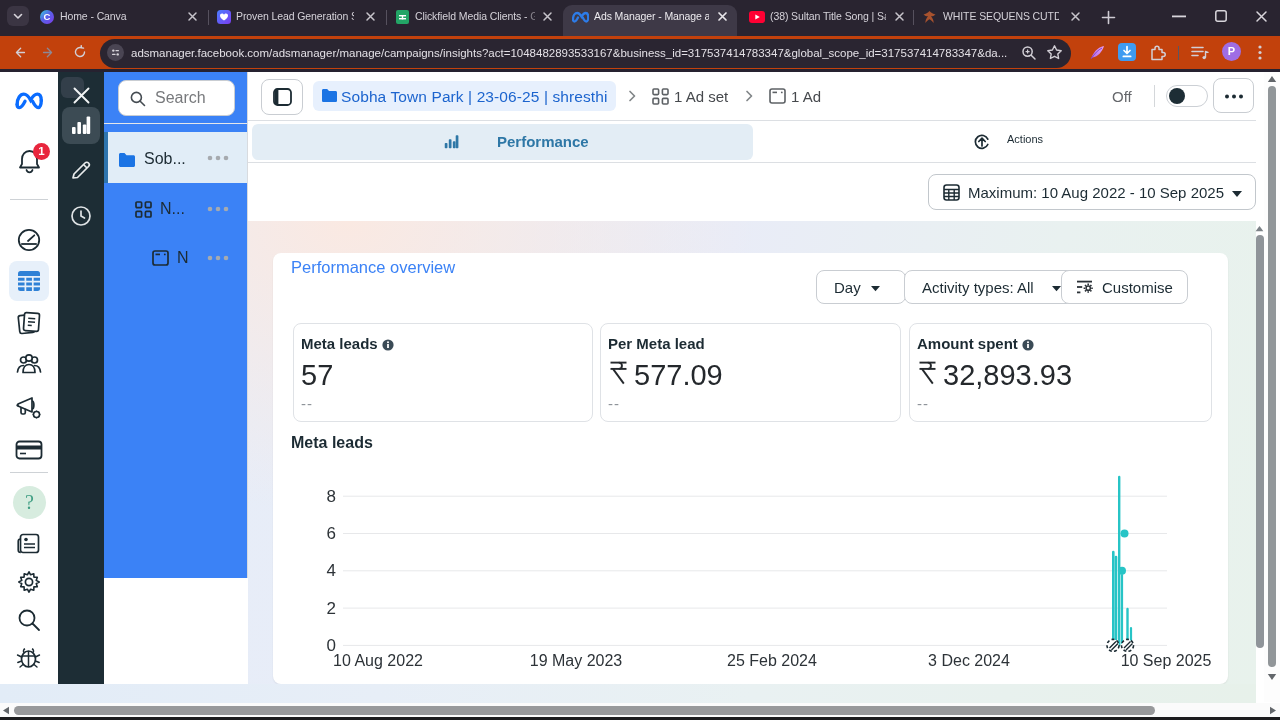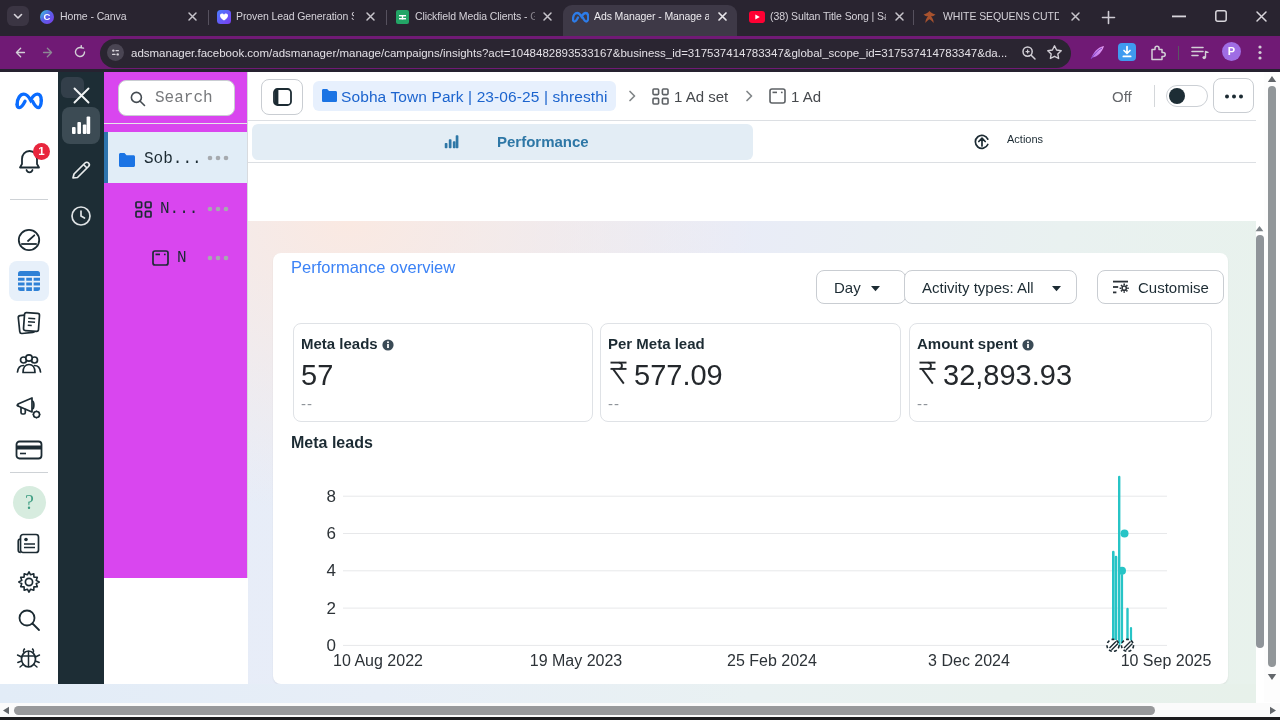--- a/index.html
+++ b/index.html
@@ -2,29 +2,29 @@
 <html><head>
 <meta charset="utf-8">
 <style>
 * { margin:0; padding:0; box-sizing:border-box; }
 html,body { width:1280px; height:720px; overflow:hidden; }
 body { font-family:"Liberation Sans",sans-serif; position:relative; background:#ffffff; }
 .abs { position:absolute; }
 svg { display:block; }
 
 #tabbar { position:absolute; left:0; top:0; width:1280px; height:36px; background:#292430; }
-#toolbar { position:absolute; left:0; top:36px; width:1280px; height:33px; background:#701a75; }
+#toolbar { position:absolute; left:0; top:36px; width:1280px; height:33px; background:#c2410c; }
 #chromeedge { position:absolute; left:0; top:69px; width:1280px; height:3px; background:#262230; }
 .tabtxt { position:absolute; top:10px; font-size:10.5px; line-height:12px; color:#d5d2d9; white-space:nowrap; overflow:hidden; letter-spacing:-0.1px; }
 .tabx { position:absolute; top:9px; width:15px; height:15px; }
 .tabsep { position:absolute; top:10px; width:1px; height:15px; background:#56515e; }
 
 #sidebar { position:absolute; left:0; top:72px; width:58px; height:612px; background:#ffffff; }
 #darkcol { position:absolute; left:58px; top:72px; width:46px; height:612px; background:#1d2d35; }
-#tree { position:absolute; left:104px; top:72px; width:144px; height:506px; background:#d946ef; border-right:1px solid #d8dbdf;font-family:Liberation Mono, monospace; }
+#tree { position:absolute; left:104px; top:72px; width:144px; height:506px; background:#3b82f6; border-right:1px solid #d8dbdf; }
 #main { position:absolute; left:248px; top:72px; width:1008px; height:612px; background:#ffffff; }
 #header { position:absolute; left:0; top:0; width:1008px; height:49px; background:#fff; border-bottom:1px solid #dcdfe3; }
 #tabsrow { position:absolute; left:0; top:50px; width:1008px; height:41px; background:#fff; border-bottom:1px solid #dcdfe3; }
 #daterow { position:absolute; left:0; top:91px; width:1008px; height:58px; background:#fff; }
 #content { position:absolute; left:0; top:149px; width:1008px; height:463px;
   background:radial-gradient(600px 430px at 100px 0px, #fae9e2 0%, rgba(247,235,238,0) 68%),
              linear-gradient(100deg, #e7edf8 0%, #e9ecf7 45%, #e9f1f0 75%, #e8f2ec 100%); }
 #card { position:absolute; left:25px; top:32px; width:955px; height:431px; background:#ffffff; border-radius:8px; box-shadow:0 1px 2px rgba(0,0,0,0.07); }
 .btn { position:absolute; border:1px solid #c9cdd2; border-radius:8px; background:#fff; }
 .mbox { position:absolute; top:70px; height:99px; border:1px solid #dfe2e6; border-radius:8px; background:#fff; }
@@ -428,37 +428,49 @@
       <rect x="11.8" y="9.5" width="3.6" height="9.5" rx="1" fill="#2e77a6"></rect>
       <rect x="15.6" y="1.5" width="3.6" height="17.5" rx="1" fill="#2e77a6"></rect>
     </svg>
     <div class="abs" style="left:217px;top:11px;font-size:15px;font-weight:bold;color:#2e77a6;margin-left:32px;">Performance</div>
     <svg class="abs" style="left:725px;top:11px;" width="18" height="18" viewBox="0 0 18 18">
       <path d="M14.8 11.5 A6.5 6.5 0 1 1 14.8 6.2" fill="none" stroke="#1c2b33" stroke-width="1.7" stroke-linecap="round"></path>
       <path d="M9 13 V5.5 M5.8 8.5 L9 5.2 L12.2 8.5" fill="none" stroke="#1c2b33" stroke-width="1.7" stroke-linecap="round" stroke-linejoin="round"></path>
     </svg>
     <div class="abs" style="left:759px;top:11px;font-size:11px;color:#1c2b33;">Actions</div>
   </div>
+  <div id="daterow">
+    <div class="btn" style="left:680px;top:11px;width:328px;height:36px;border-color:#c2c7cc;">
+      <svg style="position:absolute;left:14px;top:9px;" width="17" height="17" viewBox="0 0 17 17">
+        <rect x="1" y="1" width="15" height="15" rx="2.5" fill="none" stroke="#1c2b33" stroke-width="1.6"></rect>
+        <path d="M1 5.5 H16 M1 9 H16 M1 12.5 H16 M5.8 5.5 V16 M11.2 5.5 V16" stroke="#1c2b33" stroke-width="1.4"></path>
+      </svg>
+      <div style="position:absolute;left:39px;top:9px;font-size:15px;color:#1c2b33;">Maximum: 10 Aug 2022 - 10 Sep 2025</div>
+      <svg style="position:absolute;left:302px;top:15px;" width="12" height="8" viewBox="0 0 12 8">
+          <path d="M1 1 L6 7 L11 1 Z" fill="#1c2b33"></path>
+        </svg>
+    </div>
+  </div>
   <div id="content">
     <div id="card">
       <div class="abs" style="left:18px;top:5px;font-size:16.5px;font-weight:normal;color:#3b82f6;">Performance overview</div>
 
       <div class="btn" style="left:543px;top:17px;width:90px;height:34px;">
         <div style="position:absolute;left:17px;top:8px;font-size:15px;color:#1c2b33;">Day</div>
         <svg style="position:absolute;left:53px;top:14px;" width="11" height="7" viewBox="0 0 11 7">
             <path d="M1 1 L5.5 6.3 L10 1 Z" fill="#1c2b33"></path>
           </svg>
       </div>
       <div class="btn" style="left:631px;top:17px;width:173px;height:34px;">
         <div style="position:absolute;left:17px;top:8px;font-size:15px;color:#1c2b33;">Activity types: All</div>
         <svg style="position:absolute;left:146px;top:14px;" width="11" height="7" viewBox="0 0 11 7">
             <path d="M1 1 L5.5 6.3 L10 1 Z" fill="#1c2b33"></path>
           </svg>
       </div>
-      <div class="btn" style="left:824px;top:17px;width:127px;height:34px;padding-left:43px;">
+      <div class="btn" style="left:788px;top:17px;width:127px;height:34px;padding-left:43px;">
         <svg style="position:absolute;left:14px;top:9px;" width="18" height="15" viewBox="0 0 18 15">
           <path d="M1 1.6 H16" stroke="#2b3137" stroke-width="1.8"></path>
           <path d="M1 7 H6.2" stroke="#2b3137" stroke-width="1.8"></path>
           <path d="M1 12.4 H4.4" stroke="#2b3137" stroke-width="1.8"></path>
           <g transform="translate(7.6,3.6)">
               <circle cx="4.6" cy="4.6" r="2.1" fill="none" stroke="#2b3137" stroke-width="1.5"></circle>
               <g stroke="#2b3137" stroke-width="1.6">
                 <path d="M4.6 0 V1.6 M4.6 7.6 V9.2 M0 4.6 H1.6 M7.6 4.6 H9.2 M1.4 1.4 L2.5 2.5 M6.7 6.7 L7.8 7.8 M1.4 7.8 L2.5 6.7 M6.7 2.5 L7.8 1.4"></path>
               </g>
             </g>

